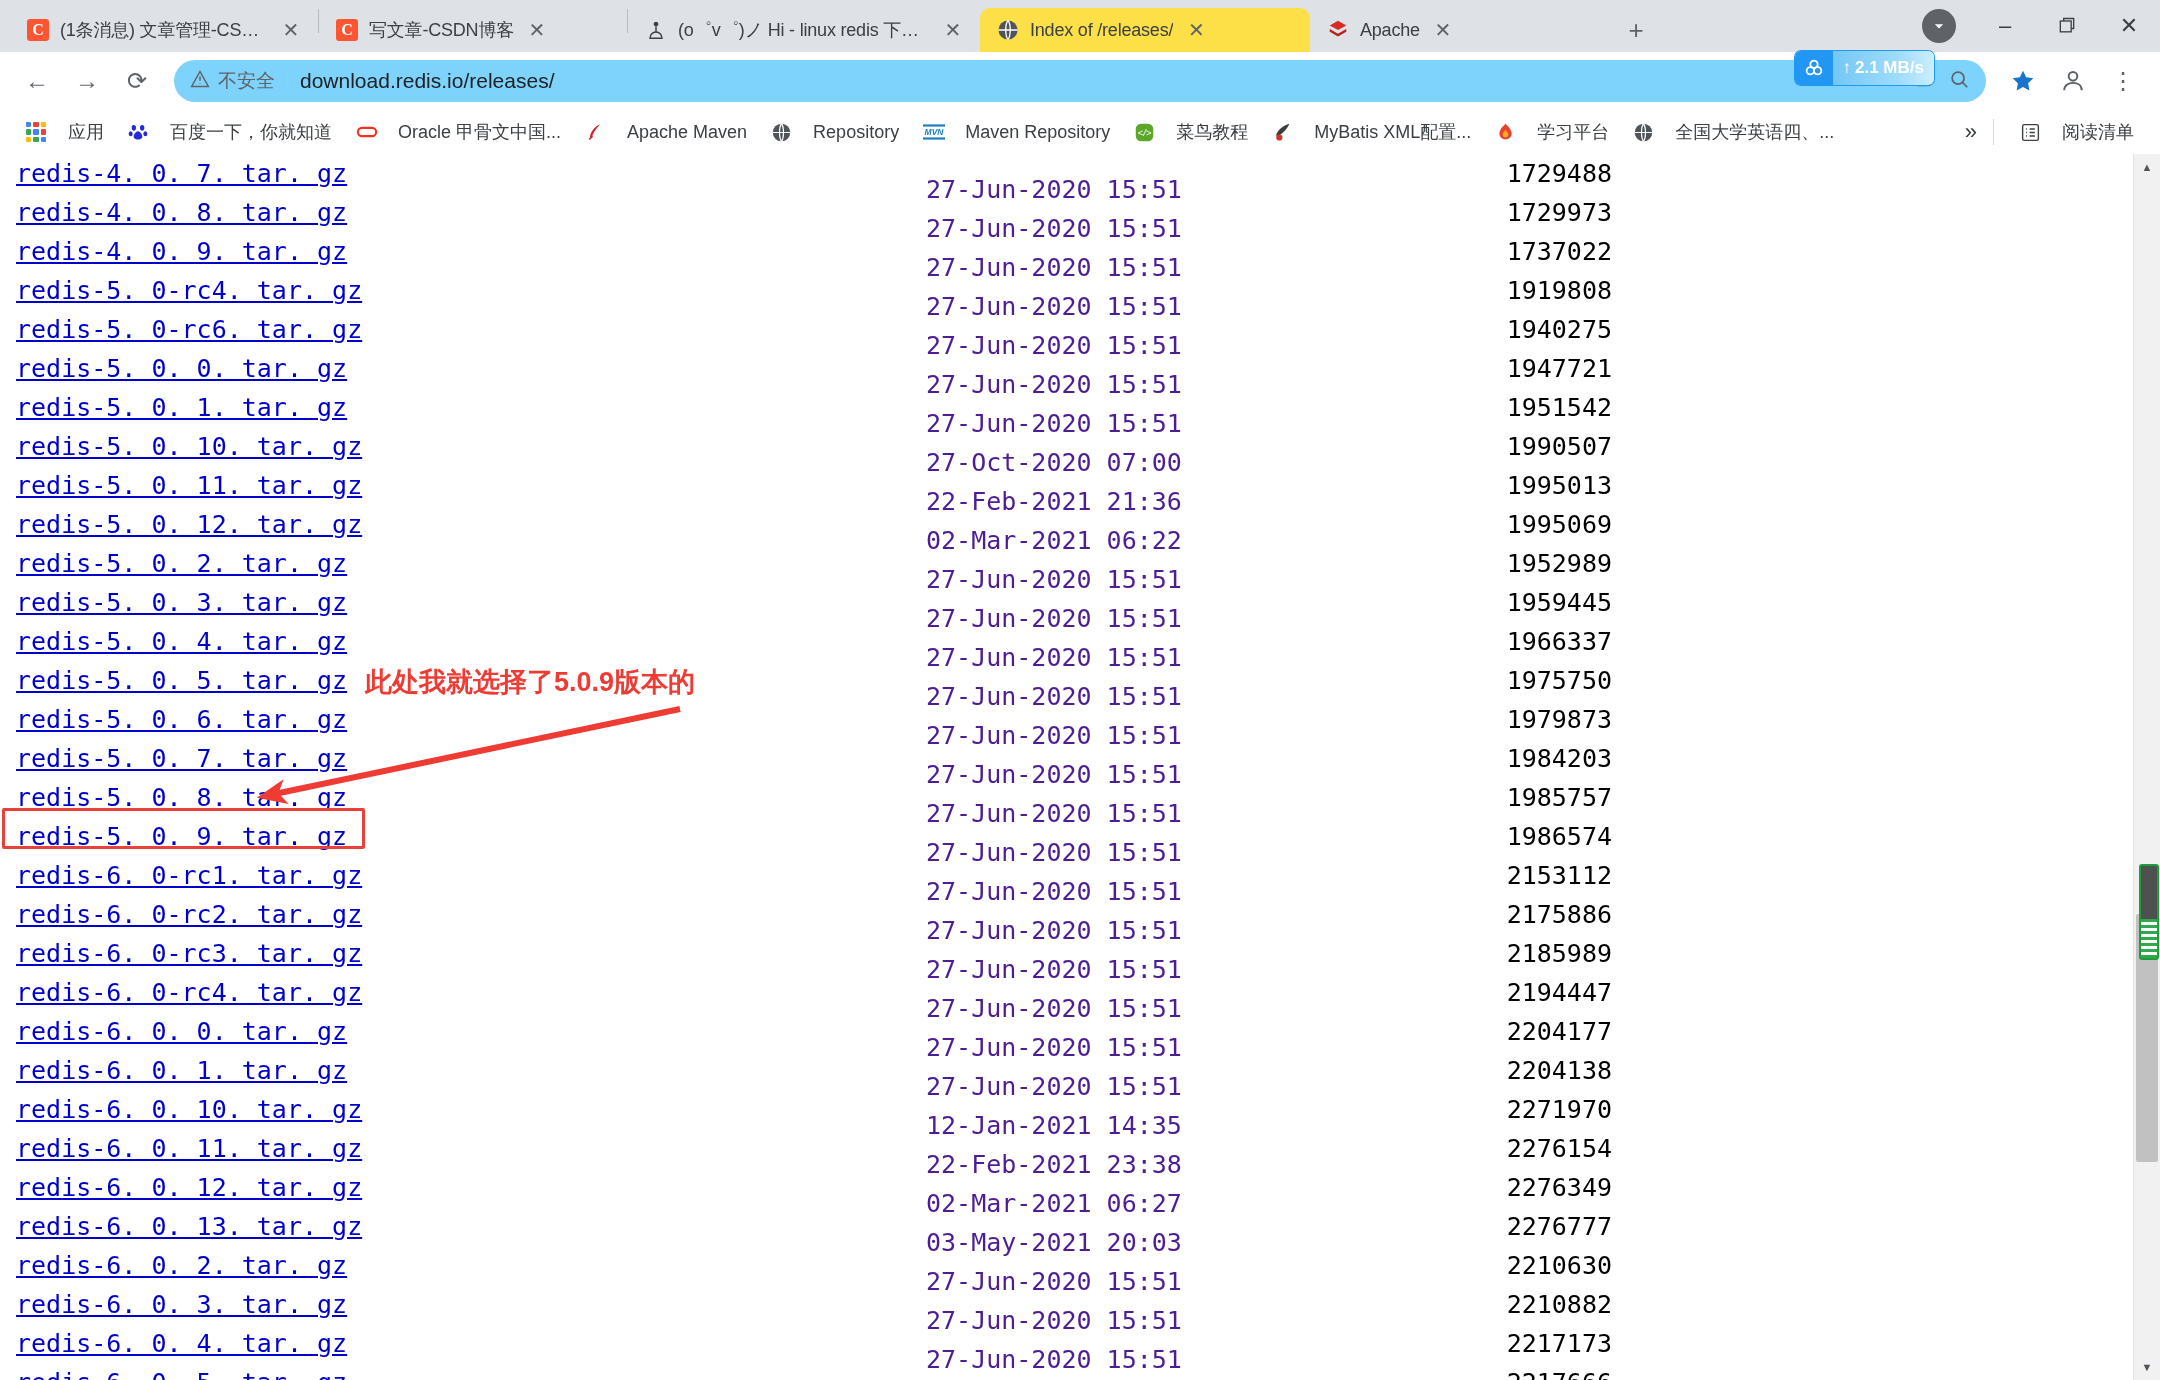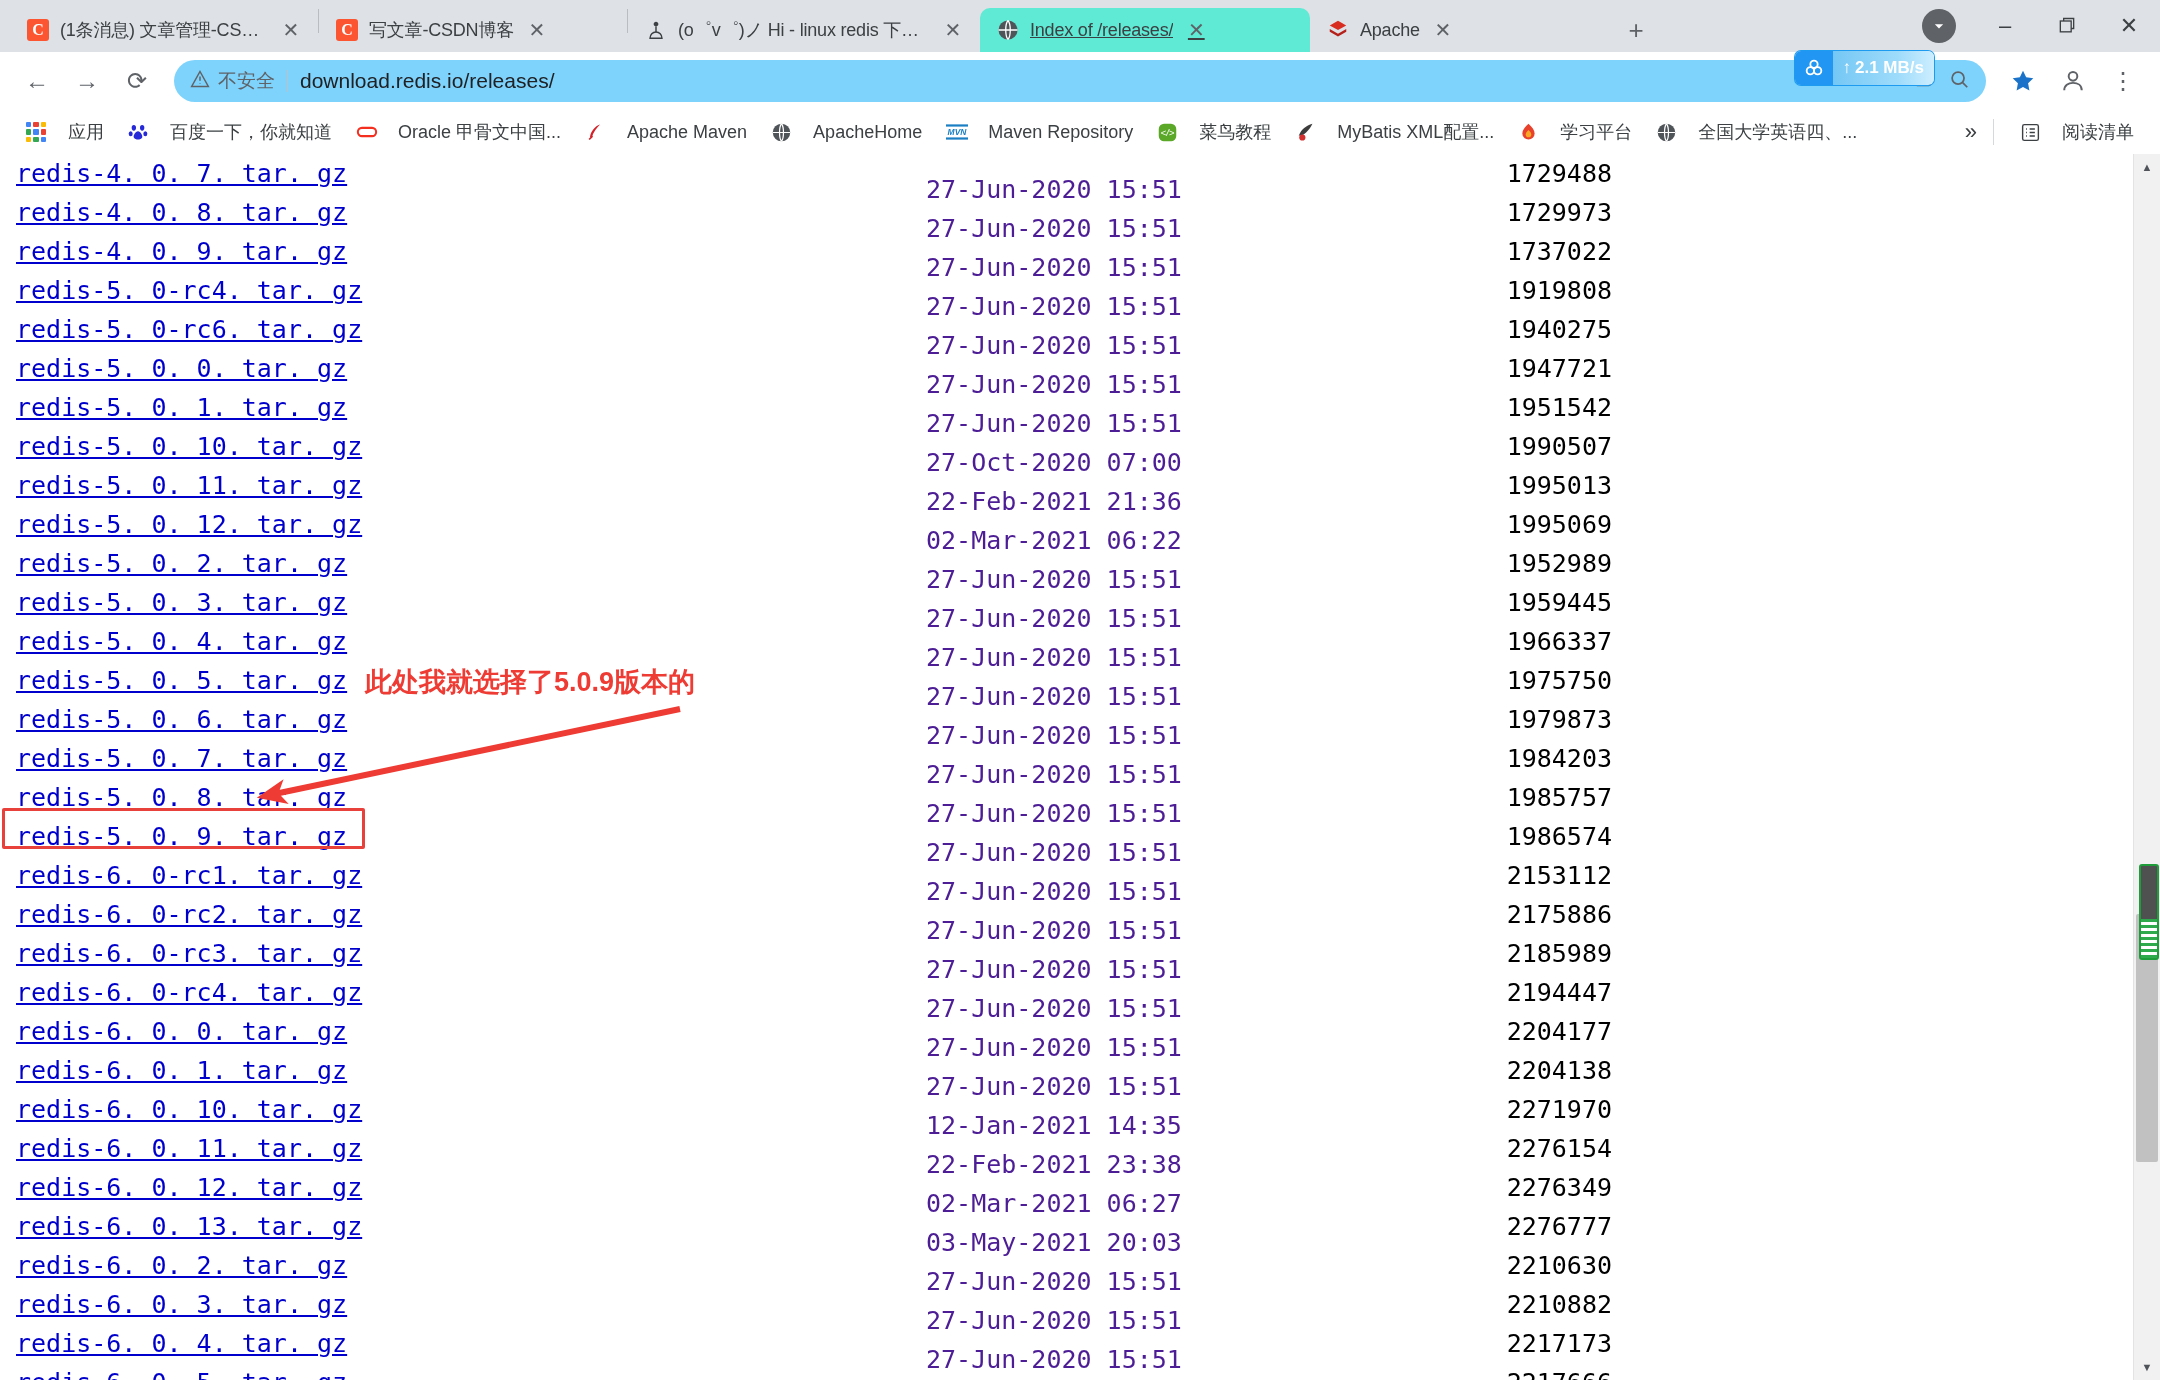--- a/index.html
+++ b/index.html
@@ -16,21 +16,21 @@
   .tabstrip{
     height:52px;background:#dee1e6;display:flex;align-items:flex-end;
     padding-left:10px;position:relative;
   }
   .tab{
     height:44px;display:flex;align-items:center;gap:10px;
     padding:0 14px 0 16px;min-width:0;position:relative;
     border-radius:10px 10px 0 0;font-size:18px;color:#3c4043;
   }
   .tab.inactive{background:transparent;}
-  .tab.active{background:#5eead4;text-decoration:underline;}
+  .tab.active{background:#fde047;}
   .tab .favicon{width:24px;height:24px;flex:0 0 24px;display:flex;align-items:center;justify-content:center;}
   .tab .tab-title{
     white-space:nowrap;overflow:hidden;text-overflow:ellipsis;
     font-size:18px;letter-spacing:-0.2px;
   }
   .tab .tab-close{
     width:26px;height:26px;flex:0 0 26px;display:flex;align-items:center;justify-content:center;
     color:#5f6368;font-size:20px;line-height:1;border-radius:50%;
   }
   .tab-sep{width:1px;height:24px;background:#b9bdc2;align-self:center;margin-bottom:10px;}
@@ -326,21 +326,21 @@
       <span>Apache Maven</span>
     </div>
 
     <div class="bm">
       <span class="bm-ico">
         <svg width="21" height="21" viewBox="0 0 24 24">
             <circle cx="12" cy="12" r="10" fill="#4f5459"></circle>
             <path d="M2 12h20M12 2c3 3.5 3 16.5 0 20M12 2c-3 3.5-3 16.5 0 20" stroke="#fff" stroke-width="1.4" fill="none"></path>
           </svg>
       </span>
-      <span>ApacheHome</span>
+      <span>Repository</span>
     </div>
 
     <div class="bm">
       <span class="bm-ico">
         <svg width="24" height="20" viewBox="0 0 26 20">
             <rect x="0" y="0" width="26" height="20" fill="#fff"></rect>
             <rect x="0" y="1" width="26" height="2.6" fill="#1b7fc4"></rect>
             <rect x="0" y="16.4" width="26" height="2.6" fill="#1b7fc4"></rect>
             <text x="13" y="14" font-size="10" font-family="Liberation Sans, sans-serif" font-weight="bold" fill="#1b7fc4" text-anchor="middle">MVN</text>
           </svg>

